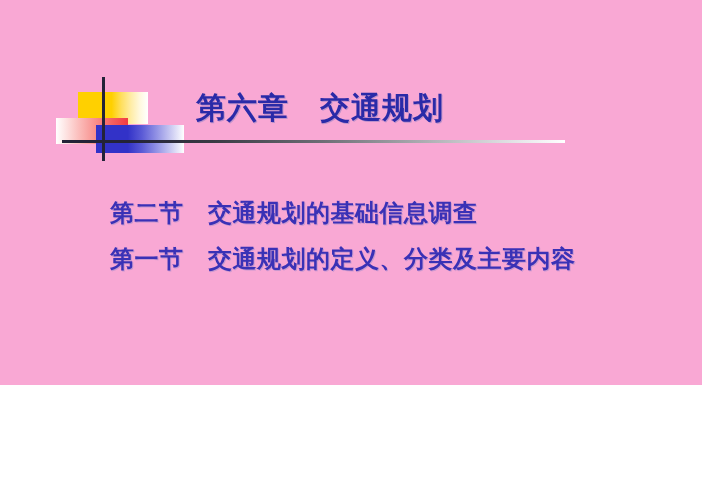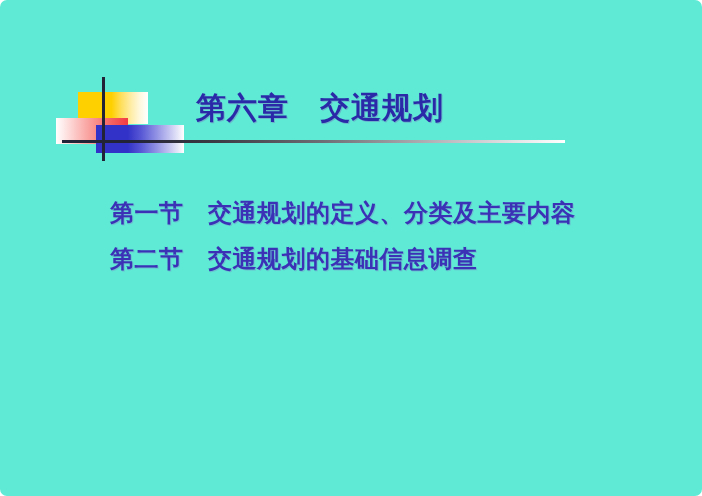--- a/index.html
+++ b/index.html
@@ -10,23 +10,22 @@
   body {
     width: 702px;
     height: 496px;
     overflow: hidden;
     font-family: "DejaVu Sans", "Liberation Sans", sans-serif;
   }
 
   #slide {
     position: relative;
     width: 702px;
-    height: 496px;
-    background: #5eead4;
-    border-radius: 7px;
+    height: 385px;
+    background: #f9a8d4;
   }
 
   
   #deco {
     position: absolute;
     left: 0px;
     top: 0px;
     width: 702px;
     height: 200px;
     pointer-events: none;
@@ -130,17 +129,17 @@
     <div class="deco-rect" id="deco-yellow"></div>
     <div class="deco-rect" id="deco-red"></div>
     <div class="deco-rect" id="deco-blue"></div>
     <div id="deco-vline"></div>
     <div id="deco-hline"></div>
   </div>
 
   <div id="title">第六章　交通规划</div>
 
   <div id="toc">
+    <div class="toc-line">第二节　交通规划的基础信息调查</div>
     <div class="toc-line">第一节　交通规划的定义、分类及主要内容</div>
-    <div class="toc-line">第二节　交通规划的基础信息调查</div>
   </div>
 
 </div>
 
 </body></html>

